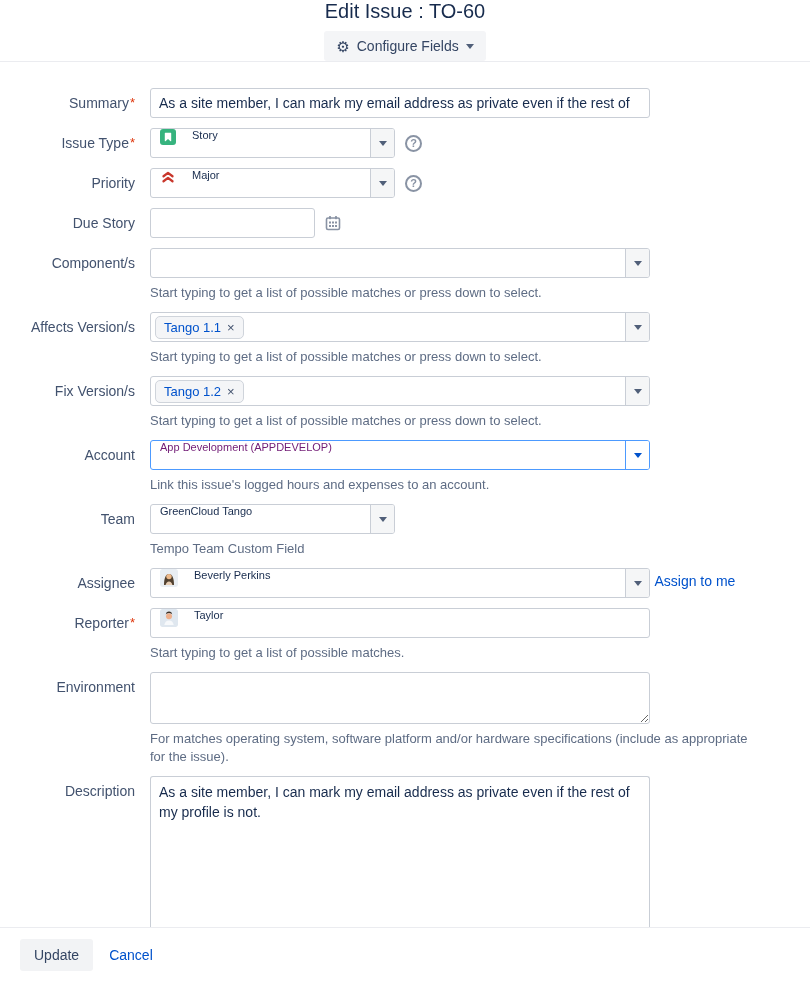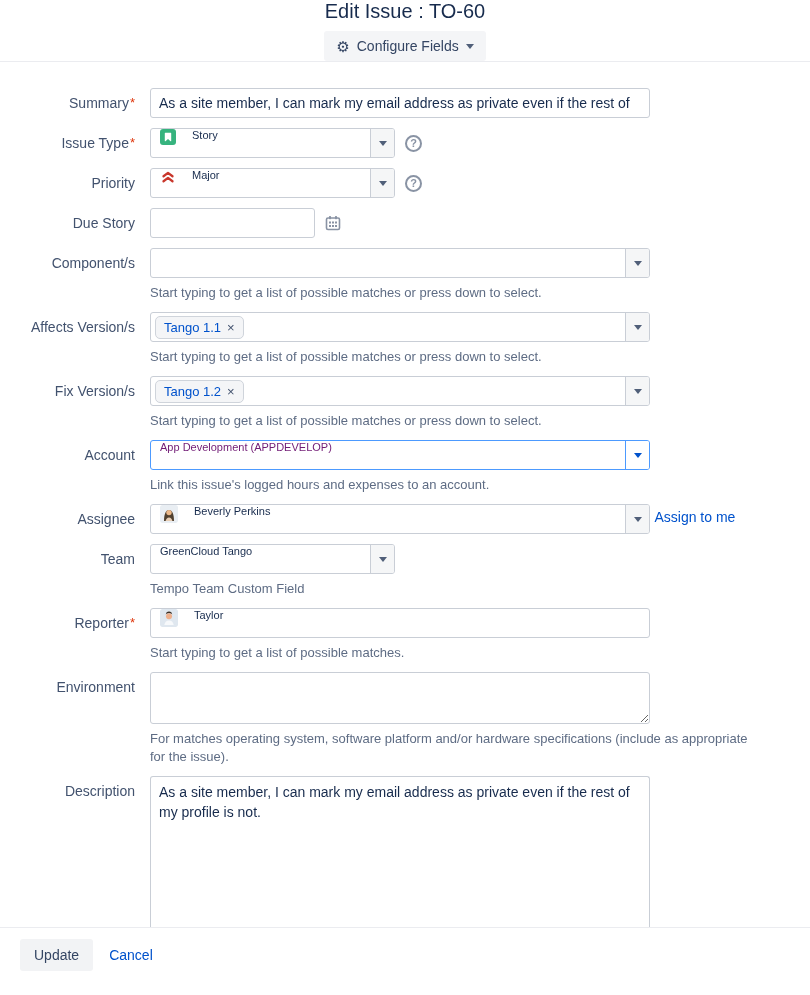--- a/index.html
+++ b/index.html
@@ -212,20 +212,35 @@
           </div>
         <div class="combo-btn">
             <span class="caret"></span>
           </div>
       </div>
       <div class="help">Link this issue's logged hours and expenses to an account.</div>
     </div>
   </div>
 
   <div class="row">
+    <div class="row-label">Team</div>
+    <div class="row-content">
+      <div class="combo combo-245">
+        <div class="combo-value">
+            <span>GreenCloud Tango</span>
+          </div>
+        <div class="combo-btn">
+            <span class="caret"></span>
+          </div>
+      </div>
+      <div class="help">Tempo Team Custom Field</div>
+    </div>
+  </div>
+
+  <div class="row">
     <div class="row-label">Assignee</div>
     <div class="row-content">
       <div class="combo combo-500">
         <div class="combo-value">
           <svg class="icon-18" viewBox="0 0 18 18">
               <rect width="18" height="18" rx="2" fill="#e9eef3"></rect>
               <path d="M4 16c0-6.5 1.6-11 5-11s5 4.5 5 11z" fill="#50402f"></path>
               <circle cx="9" cy="7.6" r="2.7" fill="#edb98a"></circle>
               <path d="M5.6 16c.5-2.4 1.7-3.6 3.4-3.6s2.9 1.2 3.4 3.6z" fill="#e7cdb4"></path>
             </svg>
@@ -233,35 +248,20 @@
         </div>
         <div class="combo-btn">
             <span class="caret"></span>
           </div>
       </div>
       <a class="inline-link">Assign to me</a>
     </div>
   </div>
 
   <div class="row">
-    <div class="row-label">Team</div>
-    <div class="row-content">
-      <div class="combo combo-245">
-        <div class="combo-value">
-            <span>GreenCloud Tango</span>
-          </div>
-        <div class="combo-btn">
-            <span class="caret"></span>
-          </div>
-      </div>
-      <div class="help">Tempo Team Custom Field</div>
-    </div>
-  </div>
-
-  <div class="row">
     <div class="row-label"><span>Reporter</span><span class="req">*</span></div>
     <div class="row-content">
       <div class="combo combo-500" style="cursor:text;">
         <div class="combo-value">
           <svg class="icon-18" viewBox="0 0 18 18">
               <rect width="18" height="18" rx="2" fill="#dfe7ef"></rect>
               <circle cx="9" cy="7.2" r="3" fill="#eeb08c"></circle>
               <path d="M5.8 5.6c.1-2 1.4-3.1 3.2-3.1s3.1 1.1 3.2 3.1c-.3-.9-1.4-1.7-3.2-1.7S6.1 4.7 5.8 5.6z" fill="#3b3026"></path>
               <path d="M4.3 16c.6-3.1 2.3-4.5 4.7-4.5s4.1 1.4 4.7 4.5z" fill="#f7f9fb"></path>
             </svg>

